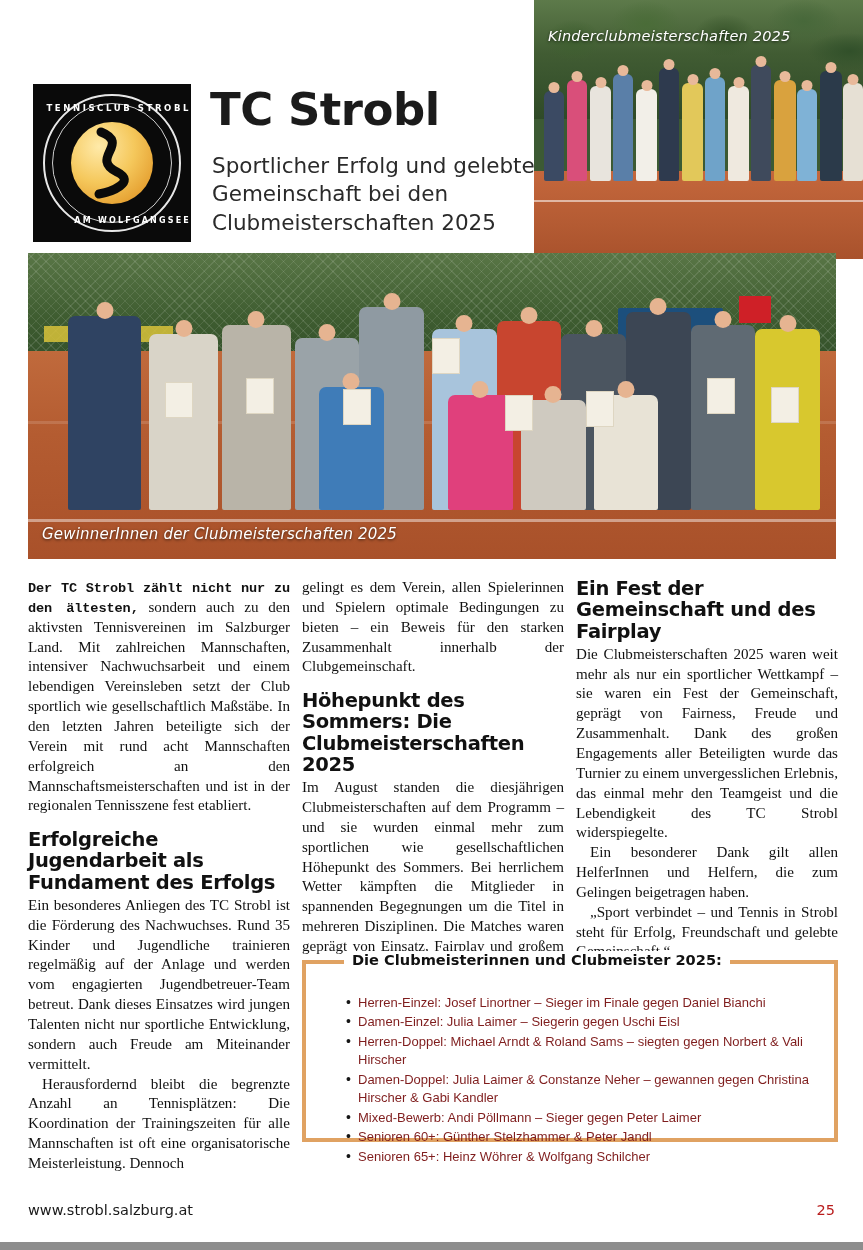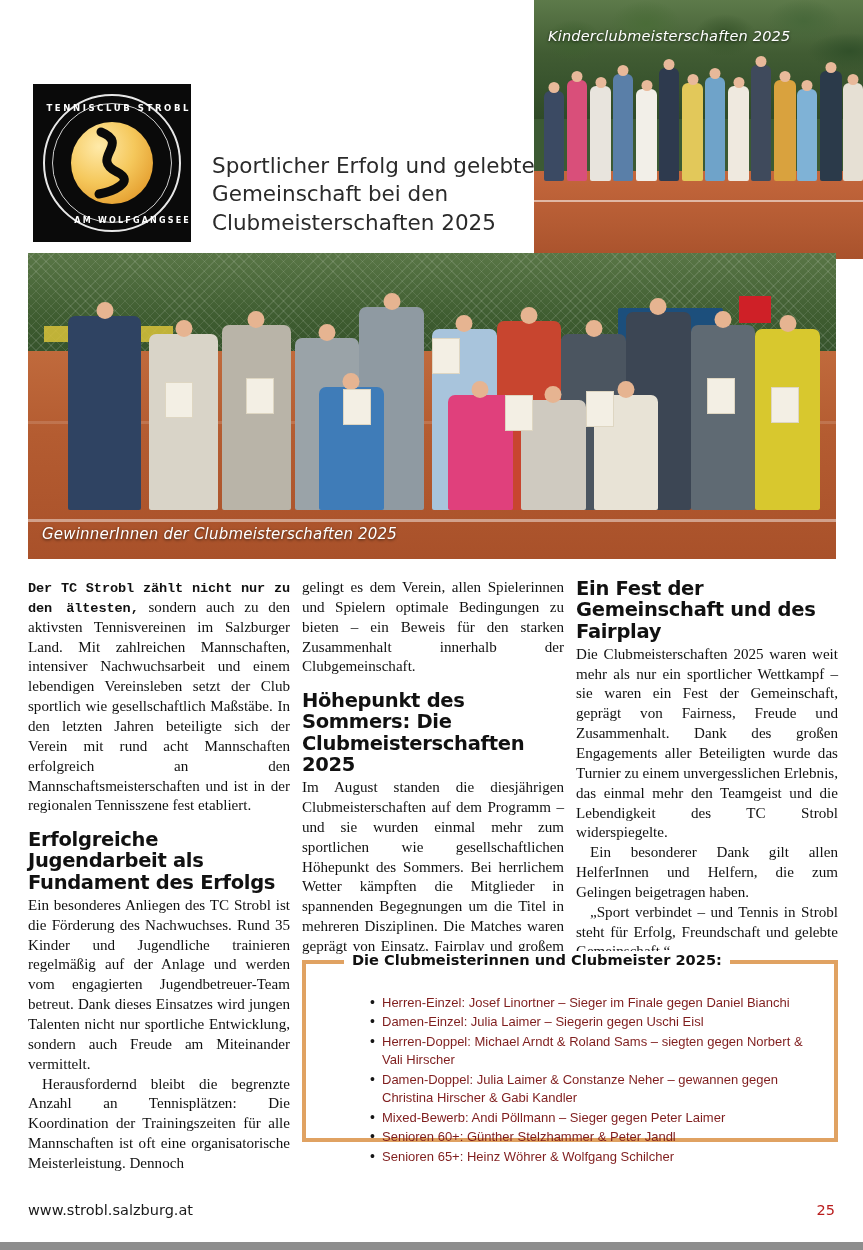--- a/index.html
+++ b/index.html
@@ -270,21 +270,20 @@
   
   .winners-box {
     position: absolute;
     left: 302px;
     top: 960px;
     width: 536px;
     height: 182px;
     box-sizing: border-box;
     border: 4px solid #e0a262;
     background: #ffffff;
-    padding-left: 24px;
   }
   .winners-title {
     position: absolute;
     left: 38px;
     top: -13px;
     background: #ffffff;
     padding: 0 8px;
     font-family: "DejaVu Sans", sans-serif;
     font-weight: bold;
     font-size: 14.6px;
@@ -401,20 +400,21 @@
     <div class="logo-ring-outer"></div>
     <div class="logo-ring-inner"></div>
     <div class="logo-ball"></div>
     <svg class="logo-s" viewBox="0 0 82 82">
       <path d="M30 10 C 60 22, 18 36, 46 50 C 66 60, 40 70, 28 72" fill="none" stroke="#0a0a0a" stroke-width="9" stroke-linecap="round"></path>
     </svg>
     <div class="logo-text-top">TENNISCLUB STROBL</div>
     <div class="logo-text-bottom">AM WOLFGANGSEE</div>
   </div>
 
+  <div class="title">TC Strobl</div>
   <div class="subtitle">Sportlicher Erfolg und gelebte Gemeinschaft bei den Clubmeisterschaften 2025</div>
 
   <div class="main-photo">
     <div class="bg-trees"></div>
     <div class="fence"></div>
     <div class="banner"></div>
     <div class="bsu"></div>
     <div class="flag"></div>
     <div class="clay"></div>
     <div class="clay-line" style="bottom:12%;"></div>

